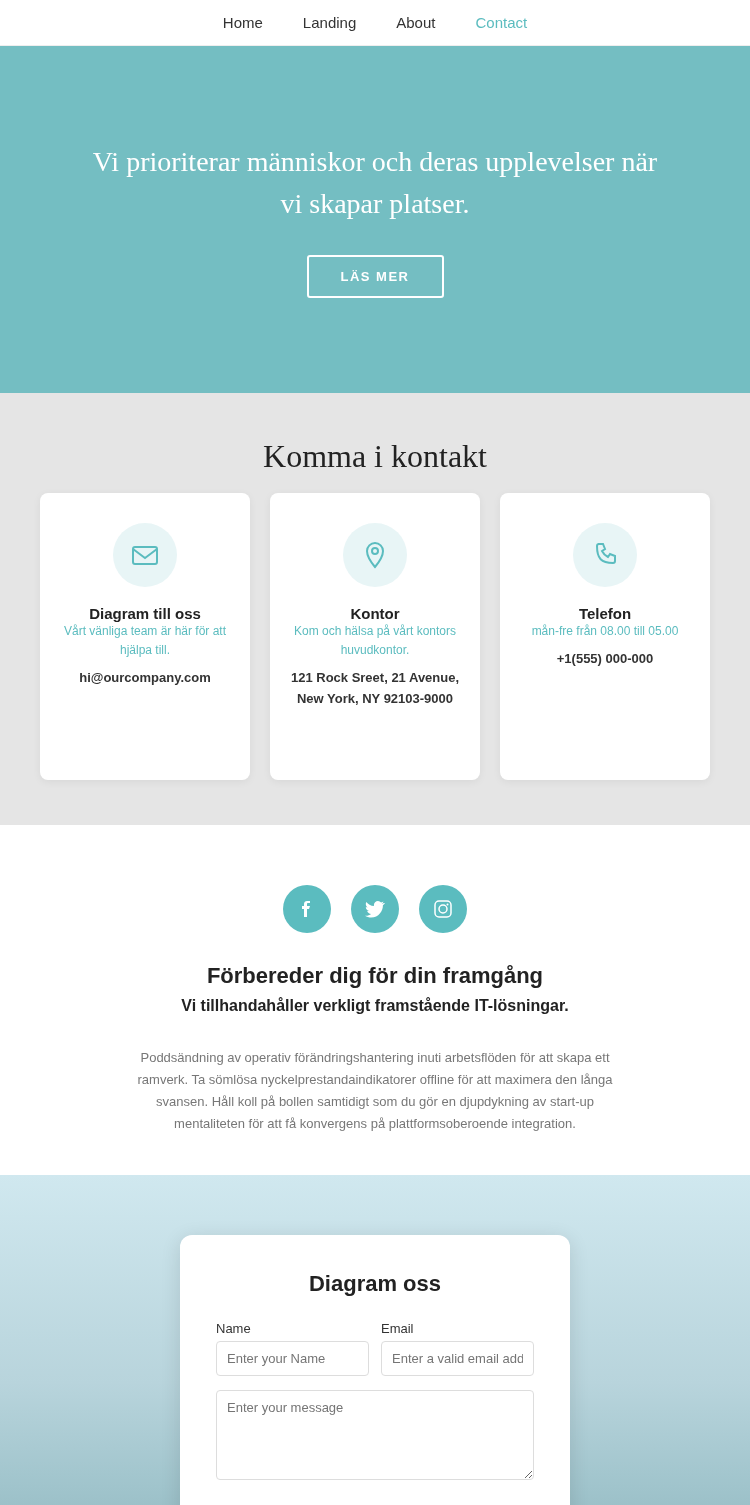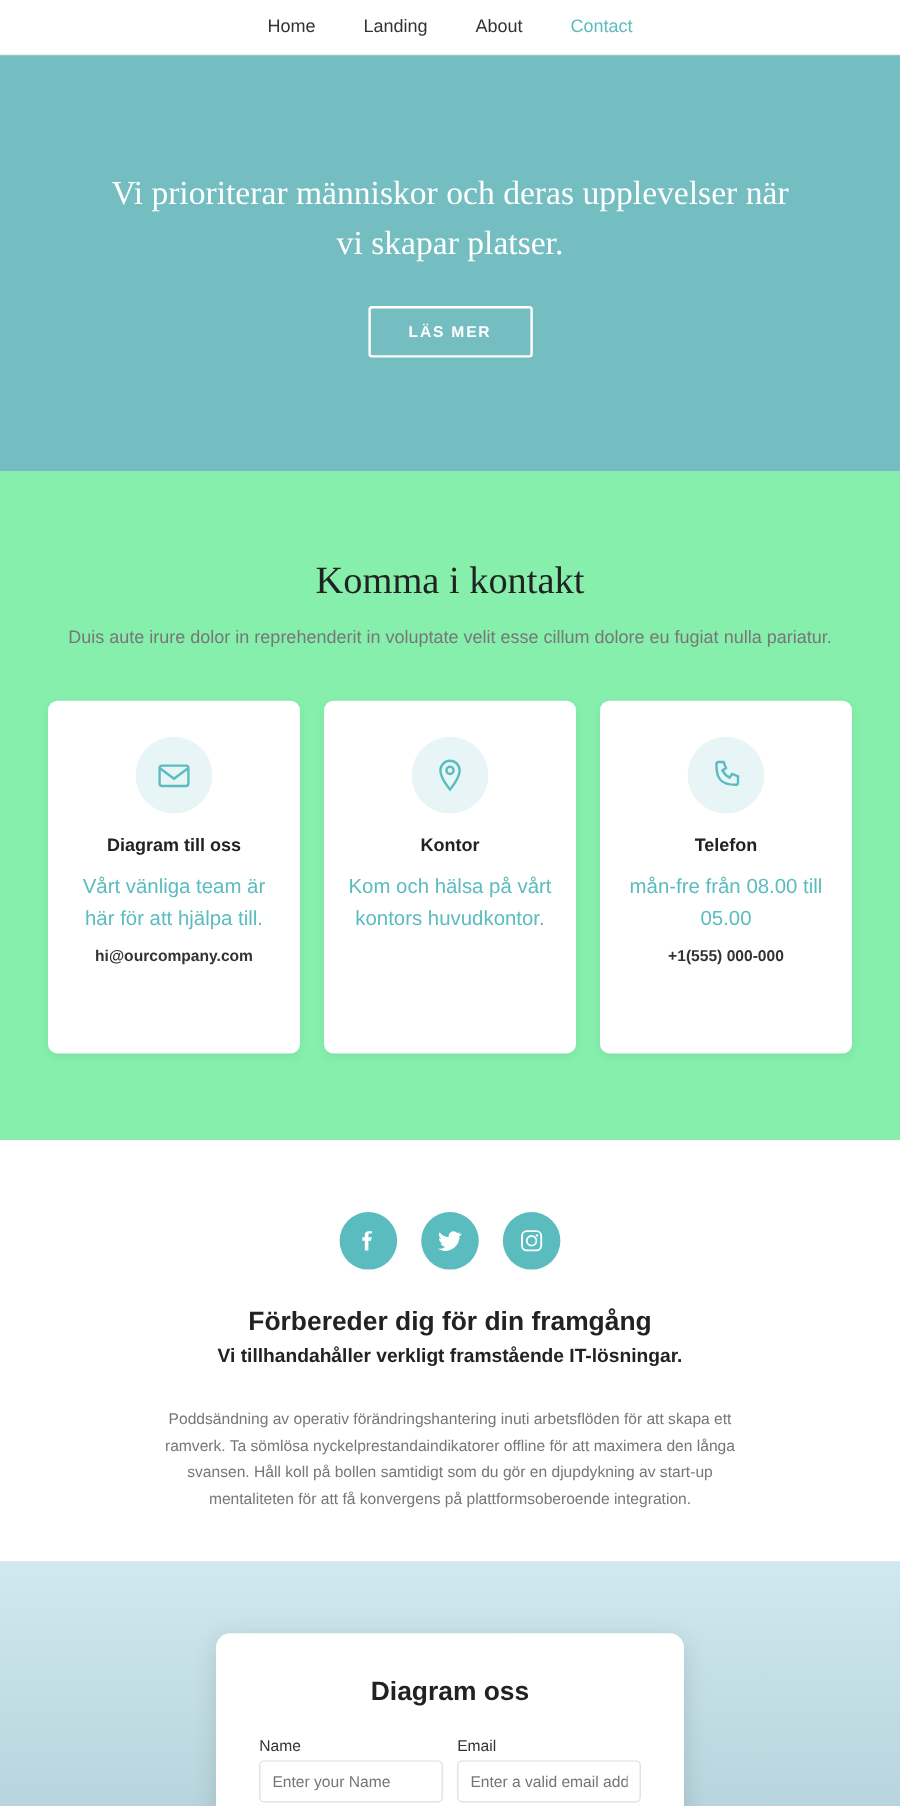--- a/index.html
+++ b/index.html
@@ -44,22 +44,22 @@
       font-size: 13px;
       letter-spacing: 1.5px;
       cursor: pointer;
       border-radius: 3px;
       font-family: Arial, sans-serif;
       font-weight: bold;
     }
 
     
     .contact-section {
-      background: #86efac;
-      padding: 72px 40px;
+      background: #e5e5e5;
+      padding: 45px 40px;
       text-align: center;
     }
     .contact-section h2 {
       font-size: 32px;
       color: #222;
       margin-bottom: 18px;
       font-weight: 400;
     }
     .contact-section p {
       color: #777;
@@ -90,26 +90,25 @@
       display: flex;
       align-items: center;
       justify-content: center;
       margin: 0 auto 18px;
     }
     .card-icon svg { width: 30px; height: 30px; }
     .card h3 {
       font-size: 15px;
       font-weight: bold;
       color: #222;
-      margin-bottom: 12px;
       font-family: Arial, sans-serif;
     }
     .card .link-text {
       color: #5bbcbf;
-      font-size: 17px;
+      font-size: 12px;
       line-height: 1.6;
       margin-bottom: 8px;
       font-family: Arial, sans-serif;
     }
     .card .info-text {
       color: #333;
       font-size: 13px;
       font-weight: bold;
       line-height: 1.6;
       font-family: Arial, sans-serif;
@@ -225,21 +224,20 @@
   <a class="active">Contact</a>
 </nav>
 
 <section class="hero">
   <h1>Vi prioriterar människor och deras upplevelser när vi skapar platser.</h1>
   <button>LÄS MER</button>
 </section>
 
 <section class="contact-section">
   <h2>Komma i kontakt</h2>
-  <p>Duis aute irure dolor in reprehenderit in voluptate velit esse cillum dolore eu fugiat nulla pariatur.</p>
   <div class="cards">
 
     <div class="card">
       <div class="card-icon">
         <svg viewBox="0 0 30 30" fill="none" xmlns="http://www.w3.org/2000/svg">
           <rect x="3" y="7" width="24" height="17" rx="2" stroke="#5bbcbf" stroke-width="2" fill="none"></rect>
           <path d="M3 9l12 9 12-9" stroke="#5bbcbf" stroke-width="2" fill="none"></path>
         </svg>
       </div>
       <h3>Diagram till oss</h3>
@@ -249,20 +247,21 @@
 
     <div class="card">
       <div class="card-icon">
         <svg viewBox="0 0 30 30" fill="none" xmlns="http://www.w3.org/2000/svg">
           <path d="M15 3C10.6 3 7 6.6 7 11c0 6.4 8 16 8 16s8-9.6 8-16c0-4.4-3.6-8-8-8z" stroke="#5bbcbf" stroke-width="2" fill="none"></path>
           <circle cx="15" cy="11" r="3" stroke="#5bbcbf" stroke-width="2" fill="none"></circle>
         </svg>
       </div>
       <h3>Kontor</h3>
       <p class="link-text">Kom och hälsa på vårt kontors huvudkontor.</p>
+      <p class="info-text">121 Rock Sreet, 21 Avenue,<br>New York, NY 92103-9000</p>
     </div>
 
     <div class="card">
       <div class="card-icon">
         <svg viewBox="0 0 30 30" fill="none" xmlns="http://www.w3.org/2000/svg">
           <path d="M8 4h5l2 5-3 2c1.3 2.6 3.4 4.7 6 6l2-3 5 2v5c0 1.1-.9 2-2 2C11.4 23 7 18.6 7 6c0-1.1.9-2 2-2z" stroke="#5bbcbf" stroke-width="2" fill="none"></path>
         </svg>
       </div>
       <h3>Telefon</h3>
       <p class="link-text">mån-fre från 08.00 till 05.00</p>

